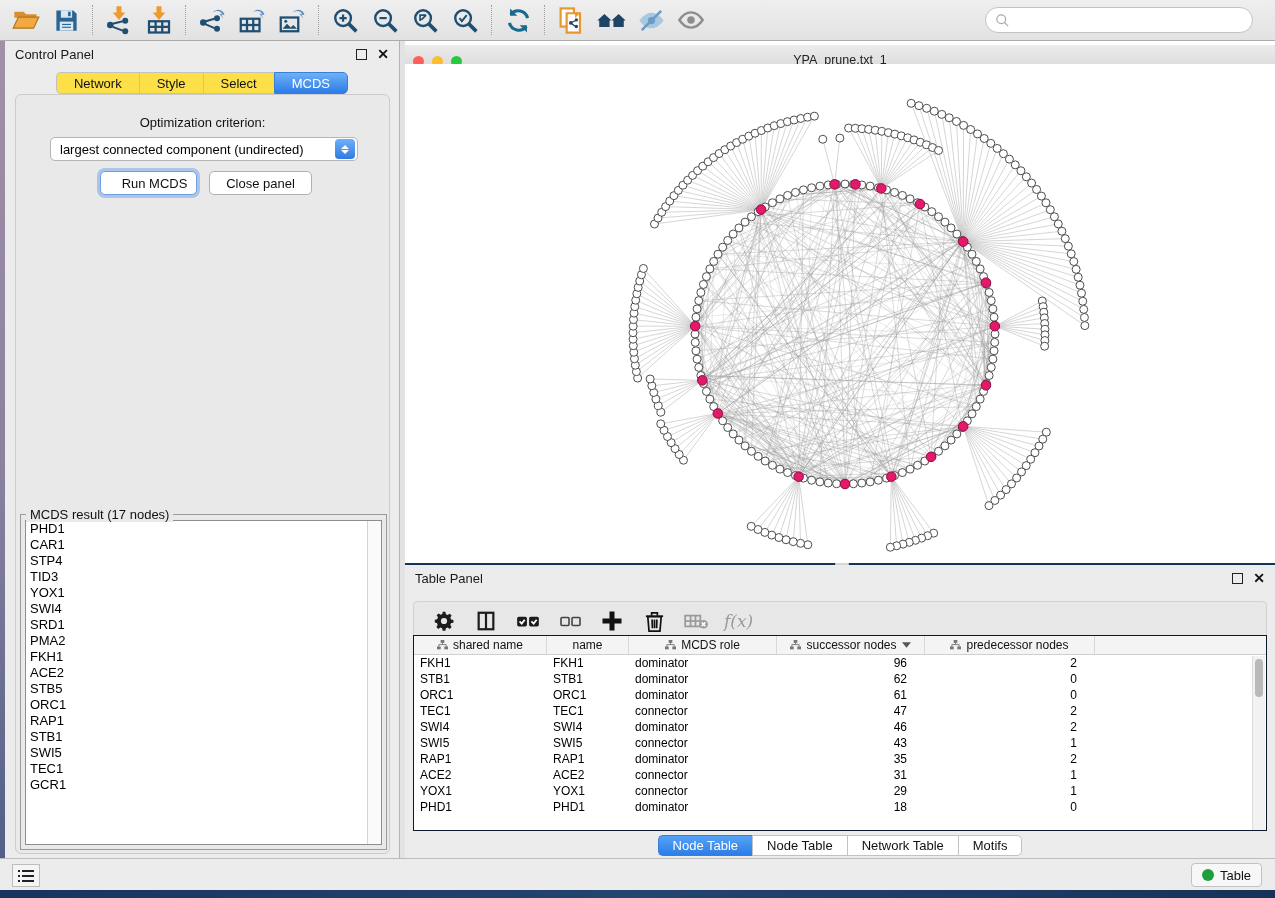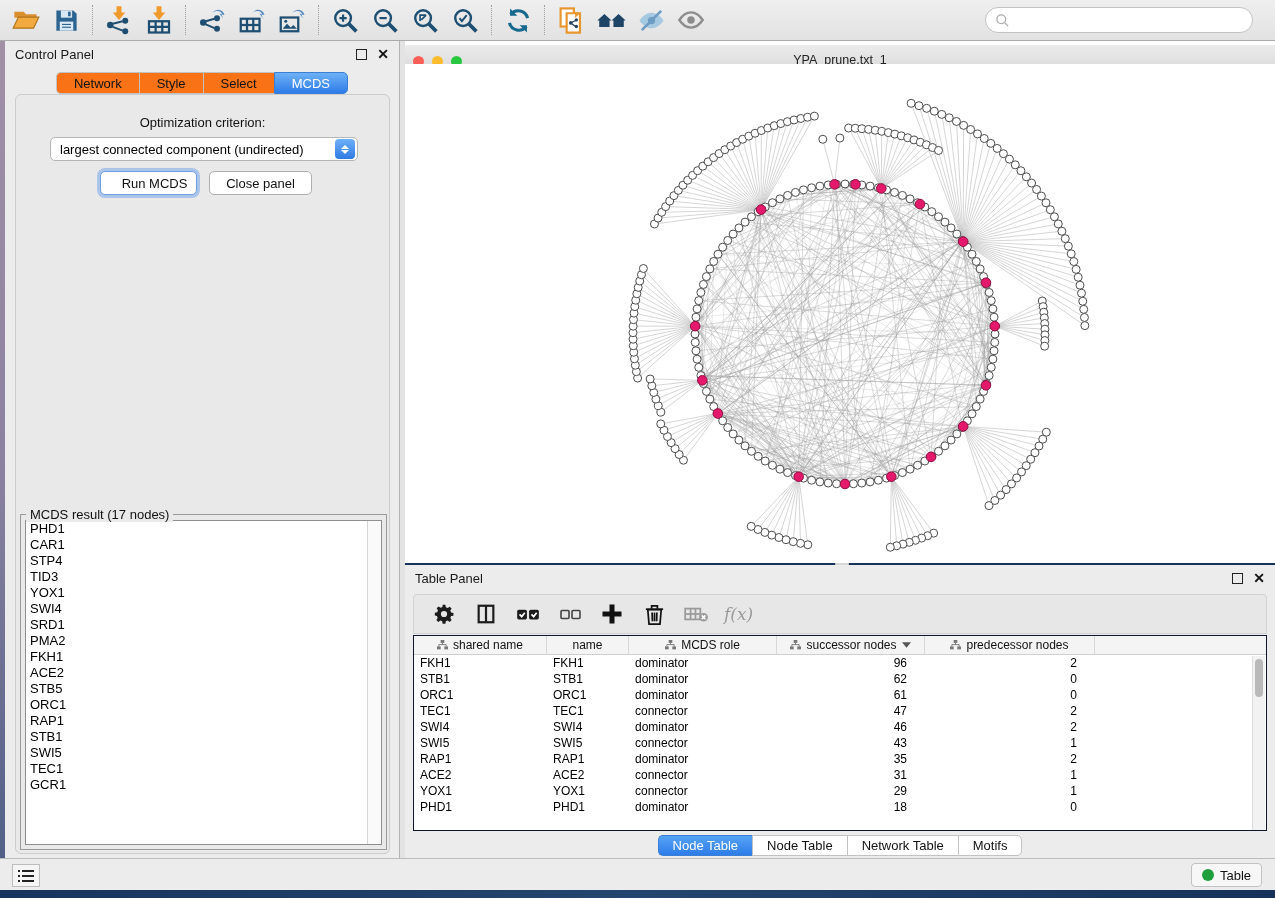--- a/index.html
+++ b/index.html
@@ -24,21 +24,21 @@
 
   
   #control-panel { left:5px; top:41px; width:395px; height:817px; background:#ececec; border-right:1px solid #b3b3b3; }
   .panel-head { height:26px; display:flex; align-items:center; padding:0 10px; font-size:13px; color:#1a1a1a; }
   .panel-head .sp { flex:1; }
   .mini-float { width:11px; height:11px; border:1.5px solid #222; margin-right:10px; }
   .mini-close { font-size:14px; font-weight:bold; color:#111; line-height:11px; }
 
   #cp-tabs { position:absolute; left:0; top:31px; width:100%; display:flex; justify-content:center; }
   .cp-tab { height:22px; padding:0 17px; display:flex; align-items:center; font-size:13px;
-    background:#f97316; border:1px solid #c2c2c2; border-right:none; color:#111; }
+    background:#fde047; border:1px solid #c2c2c2; border-right:none; color:#111; }
   .cp-tab:first-child { border-radius:5px 0 0 5px; }
   .cp-tab:last-child { border-radius:0 5px 5px 0; border-right:1px solid #c2c2c2; }
   .cp-tab.active { background:linear-gradient(#6db1f7,#2d7ce8); color:#fff; border-color:#3a7fd6; }
 
   #cp-body { position:absolute; left:10px; top:53px; width:375px; height:760px;
     background:#e9e9e9; border:1px solid #cccccc; border-radius:6px; }
   #opt-label { position:absolute; left:0; top:20px; width:100%; text-align:center; font-size:13px; color:#111; }
   #criterion { position:absolute; left:34px; top:42px; width:308px; height:24px; background:#fff;
     border:1px solid #b5b5b5; border-radius:5px; display:flex; align-items:center; font-size:13px; }
   #criterion .val { flex:1; padding-left:9px; white-space:nowrap; }
@@ -67,21 +67,21 @@
   #net-title { position:absolute; width:100%; text-align:center; font-size:12.5px; color:#222; }
   #net-canvas { position:absolute; left:0; top:23px; width:870px; height:499px; background:#fff; }
 
   
   #vsplit { left:400px; top:41px; width:5px; height:817px; background:#e3e3e3; }
   #vsplit .dots { position:absolute; top:400px; left:1px; color:#9a9a9a; font-size:9px; line-height:5px; }
   #hsplit-handle { left:835px; top:561px; width:14px; height:7px; background:#d6d6d6; border:1px solid #b9b9b9; }
 
   
   #table-panel { left:405px; top:565px; width:870px; height:293px; background:#ececec; }
-  #tp-toolbar { position:absolute; left:8px; top:29px; width:854px; height:40px;
+  #tp-toolbar { position:absolute; left:8px; top:36px; width:854px; height:40px;
     background:#e7e7e7; border:1px solid #d2d2d2; border-radius:4px 4px 0 0; display:flex; align-items:center; gap:14px; padding-left:16px; }
   .tp-ic { display:flex; align-items:center; justify-content:center; width:28px; height:28px; }
   #fx-label { font-family:"DejaVu Serif", serif; font-style:italic; font-size:17px; color:#9a9a9a; }
   #tbl-wrap { position:absolute; left:8px; top:70px; width:854px; height:196px; background:#fff; border:1px solid #0f172a; }
   #tbl-head { display:flex; height:19px; background:#f4f4f4; border-bottom:1px solid #cfcfcf; }
   .hcell { display:flex; align-items:center; justify-content:center; gap:5px; font-size:12px; color:#111;
     border-right:1px solid #d8d8d8; height:100%; }
   .hcell svg { flex:none; }
   .trow { display:flex; height:16px; }
   .tcell { font-size:12px; color:#000; line-height:16px; white-space:nowrap; overflow:hidden; }

